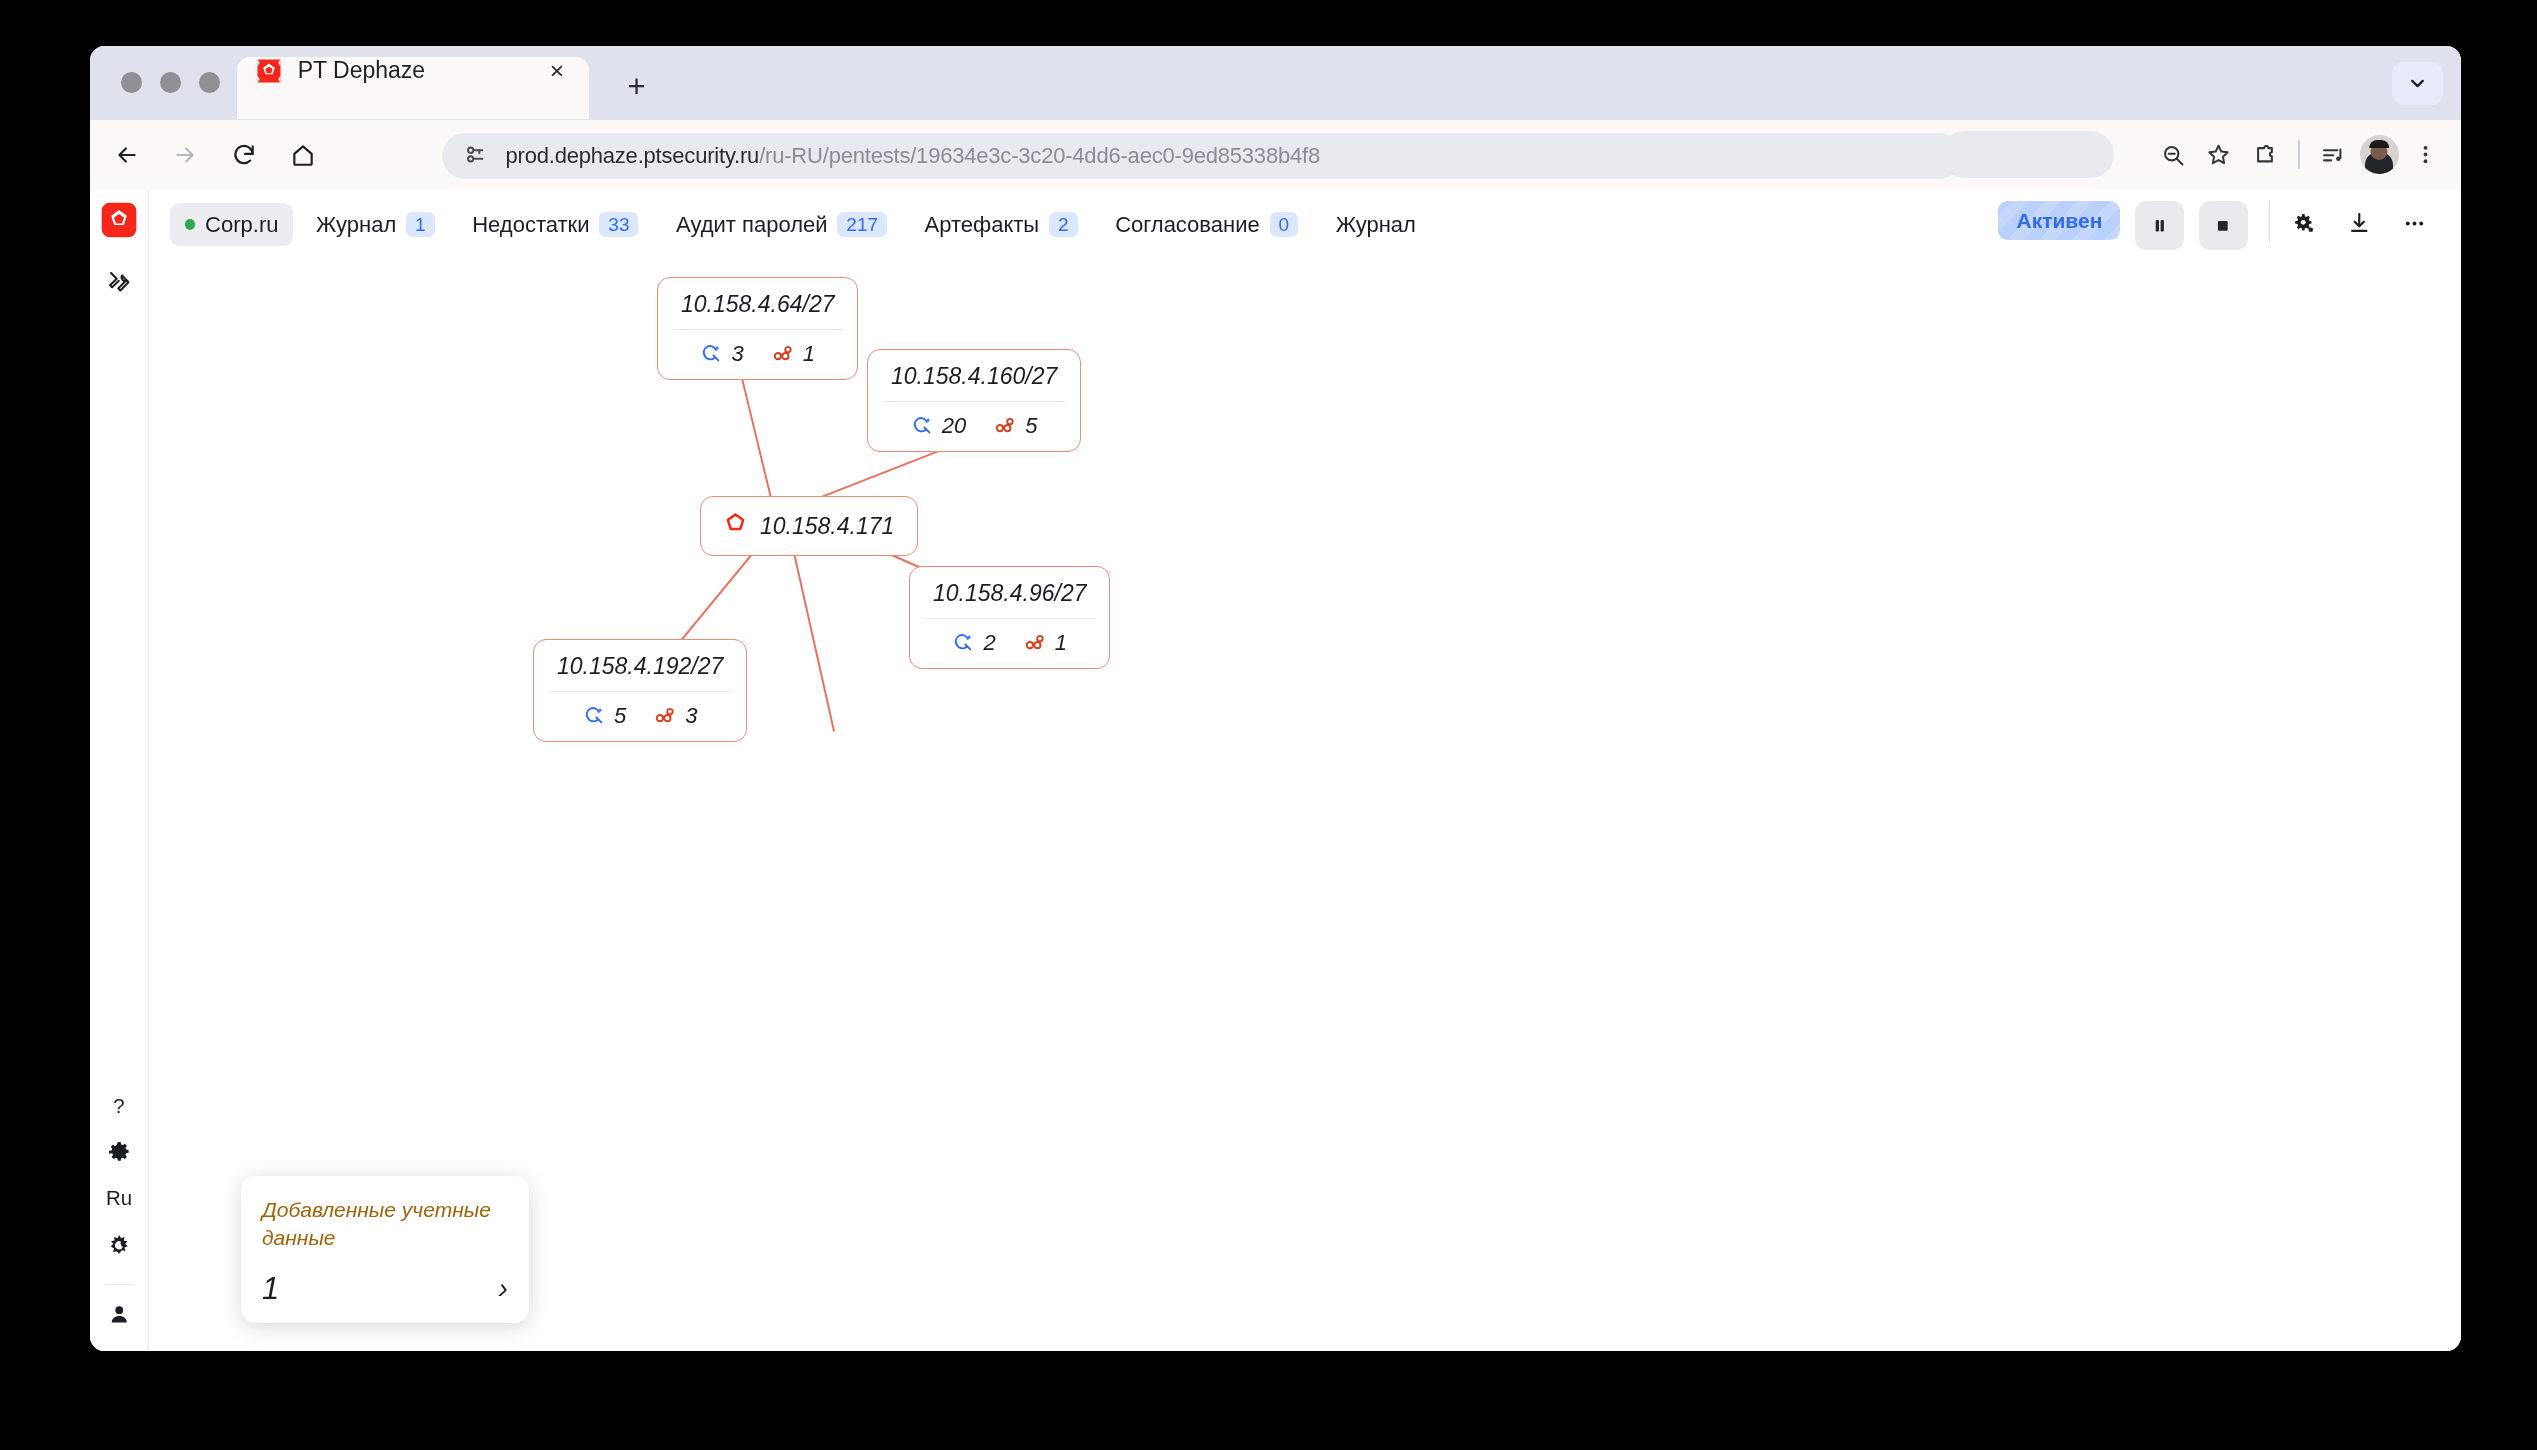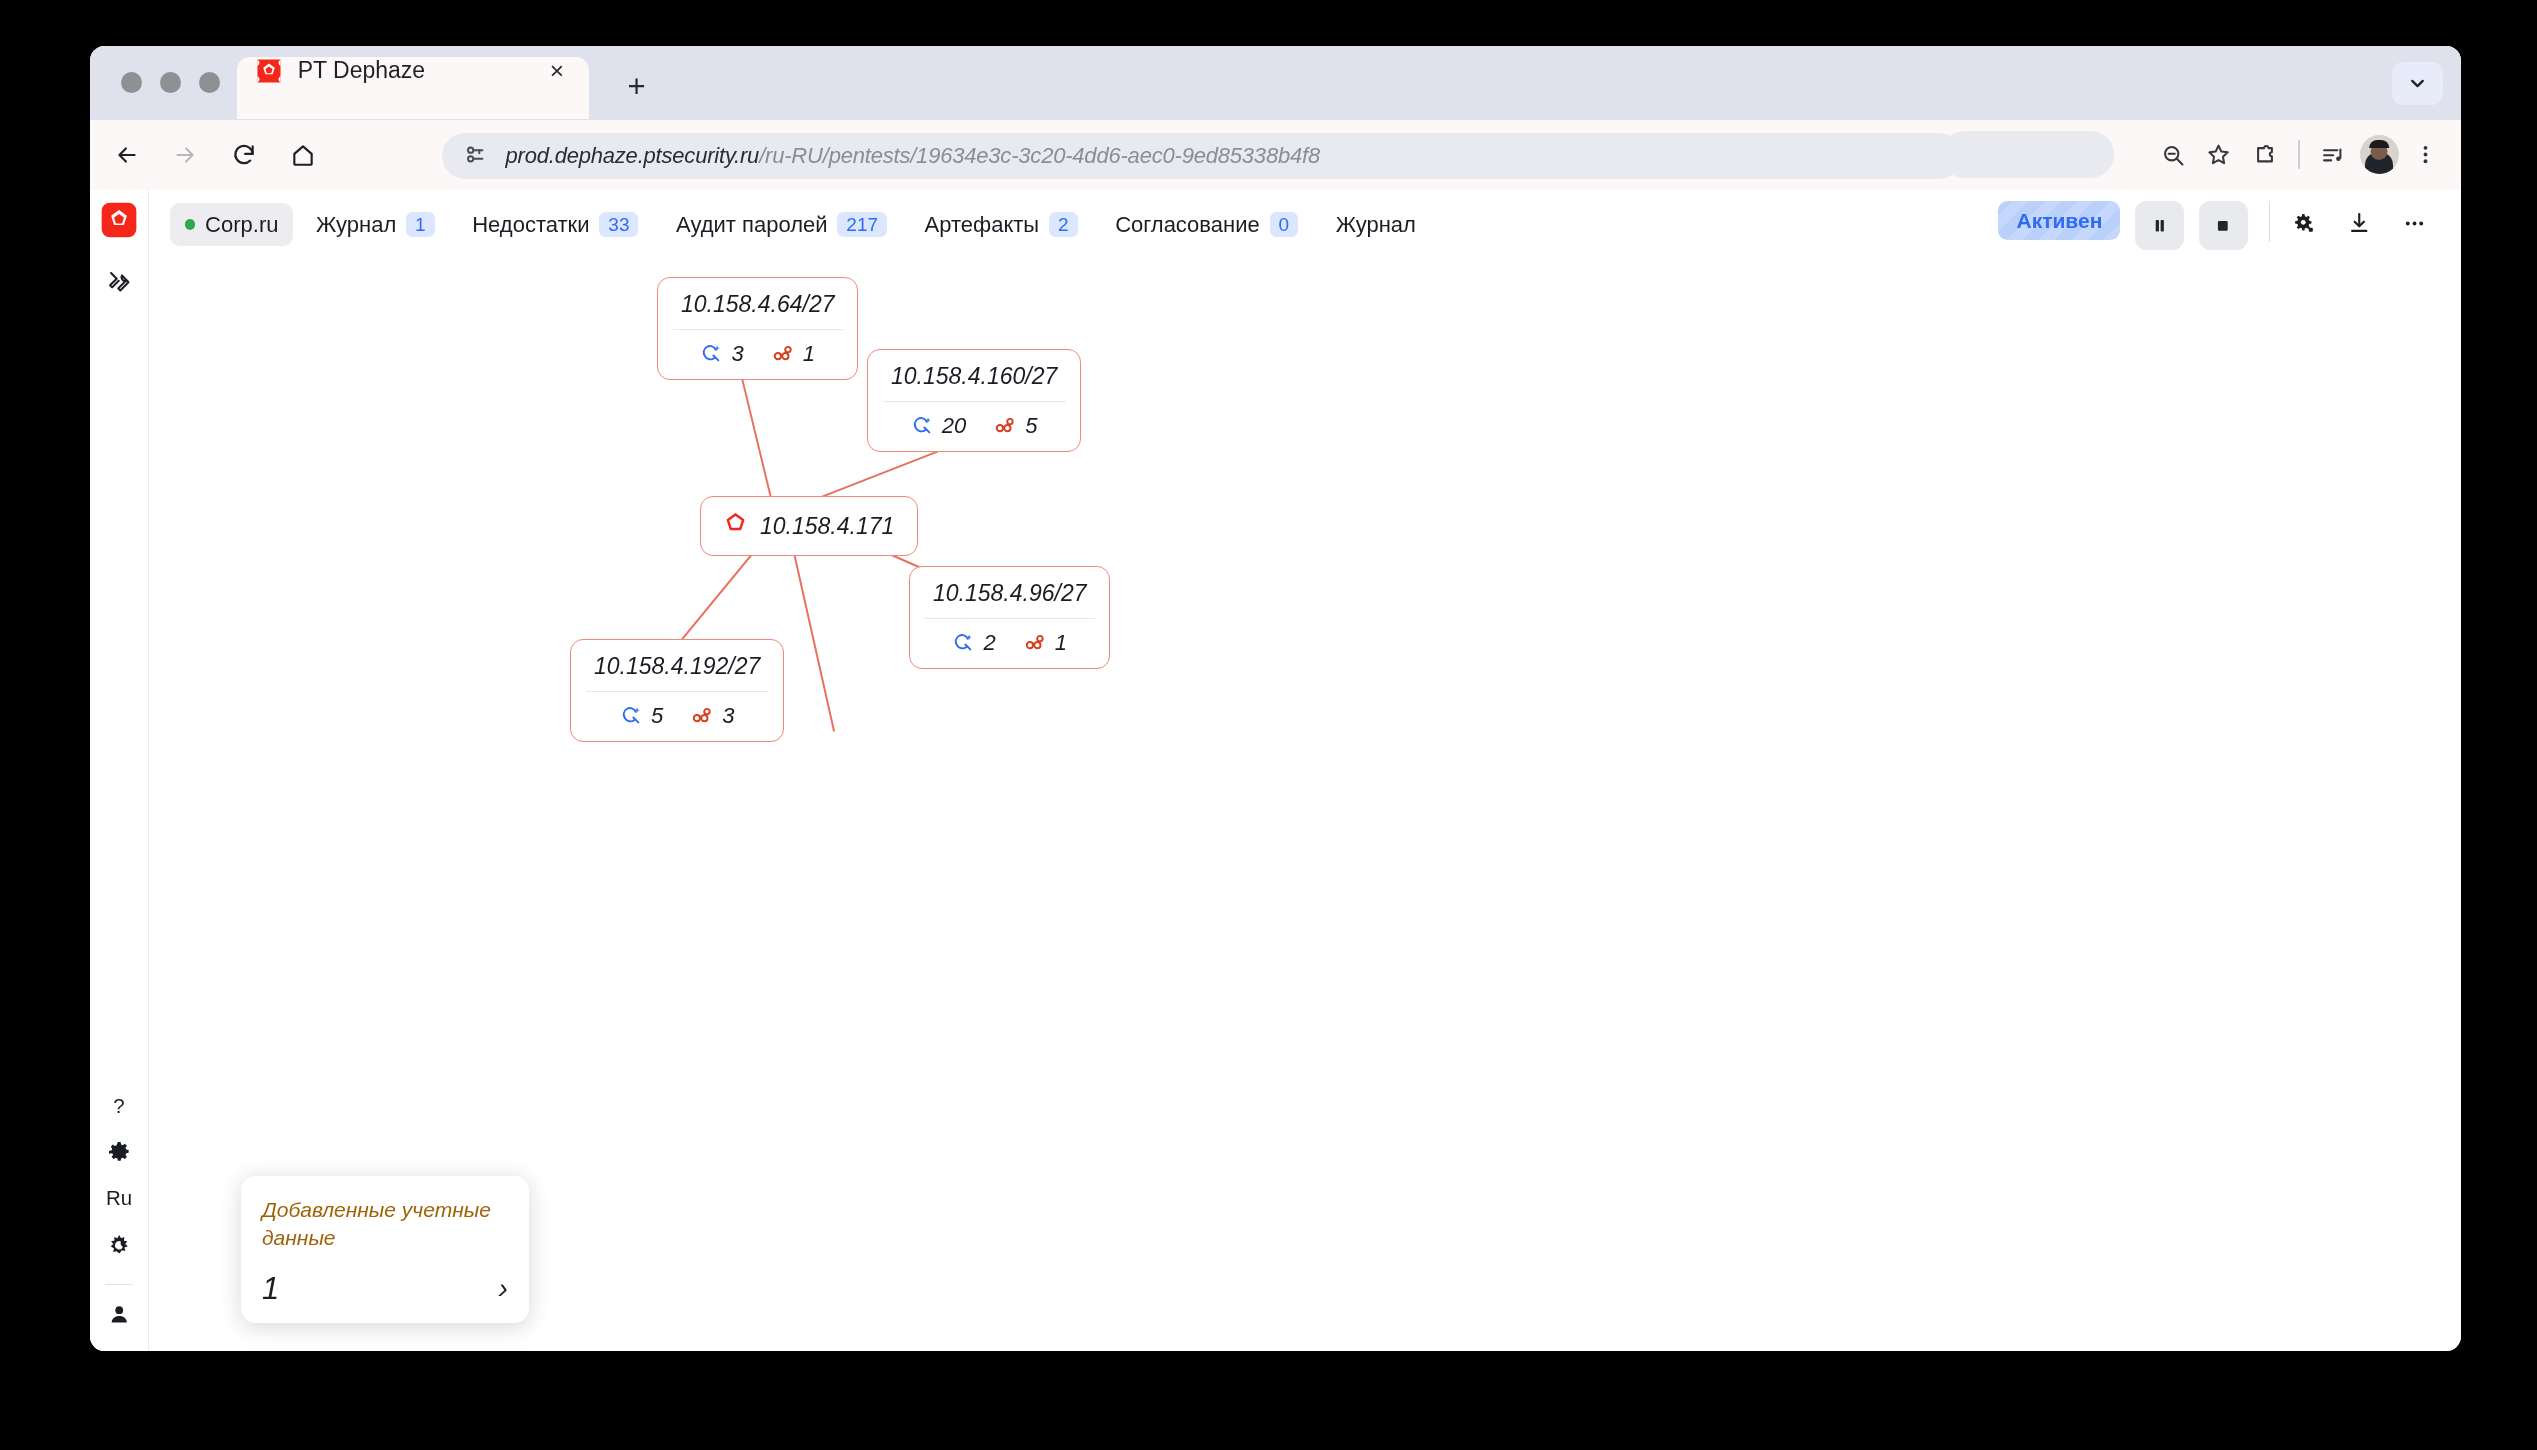--- a/index.html
+++ b/index.html
@@ -33,21 +33,21 @@
   #newtab { position:absolute; left:530px; top:24.5px; width:33px; height:33px;
             display:flex; align-items:center; justify-content:center;
             font-size:31px; color:#2a2b30; font-weight:300; }
   #tablist { position:absolute; right:18px; top:16.4px; width:51px; height:43px;
              background:#e8ebfa; border-radius:11.4px;
              display:flex; align-items:center; justify-content:center; }
 
   
   #toolbar {
     position:relative; height:70px; background:#fdf8f8;
-    display:flex; align-items:center;font-style:italic;
+    display:flex; align-items:center;
   }
   .navbtn { width:44px; height:44px; margin-left:14.7px; display:flex;
             align-items:center; justify-content:center; color:#1f2024; }
   .navbtn.dim { color:#b6b7bd; }
   #urlbar {
     position:absolute; left:352px; top:13px; right:499px; height:46px;
     background:#e9eaf0; border-radius:23px; display:flex; align-items:center;
     padding:0 21px;
   }
   #urlbar .urltext { font-size:22px; color:#2b2c31; margin-left:18px;
@@ -462,21 +462,21 @@
                   <circle cx="14.6" cy="14.4" r="3.4"></circle>
                 <circle cx="17.4" cy="7.2" r="3"></circle>
                   <path d="M9.6 13l2.2-.6"></path>
                   <path d="M16.6 11.4l-.8-1.3"></path>
               </svg>
               <span>1</span>
             </span>
           </div>
         </div>
 
-        <div class="node" style="left:384px; top:380px;margin-left:37px;">
+        <div class="node" style="left:384px; top:380px;">
           <div class="title">10.158.4.192/27</div>
           <div class="sep"></div>
           <div class="stats">
             <span class="stat">
               <svg viewBox="0 0 24 24" width="22" height="22" fill="none" stroke="#2f6bf3" stroke-width="2.1" stroke-linecap="round">
                 <path d="M17.2 7.4A6.9 6.9 0 105.4 14.4a6.9 6.9 0 0010.3 1.9"></path>
                 <path d="M14.6 13.6L20 19"></path>
                 <path d="M18.6 2.6l.8 2.2 2.2.8-2.2.8-.8 2.2-.8-2.2-2.2-.8 2.2-.8z" fill="#2f6bf3" stroke="none"></path>
               </svg>
               <span>5</span>

